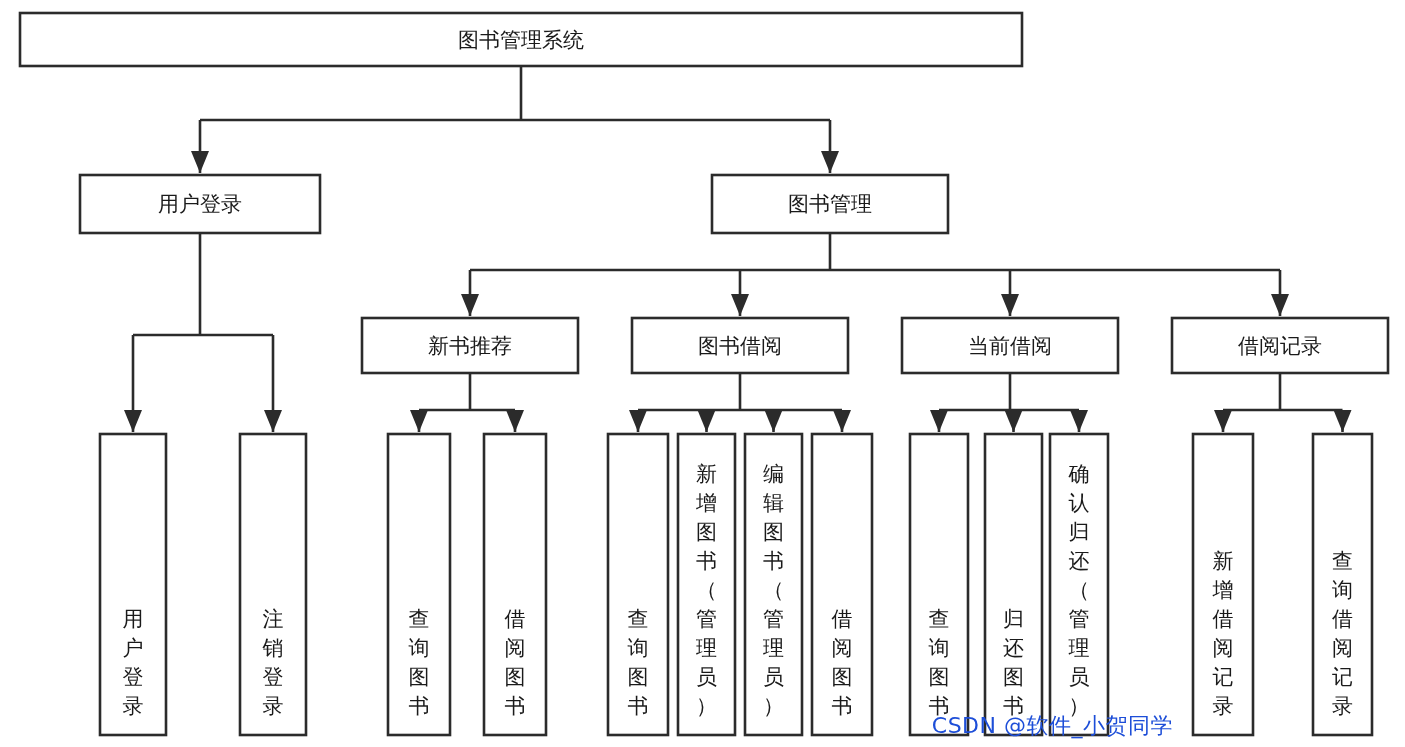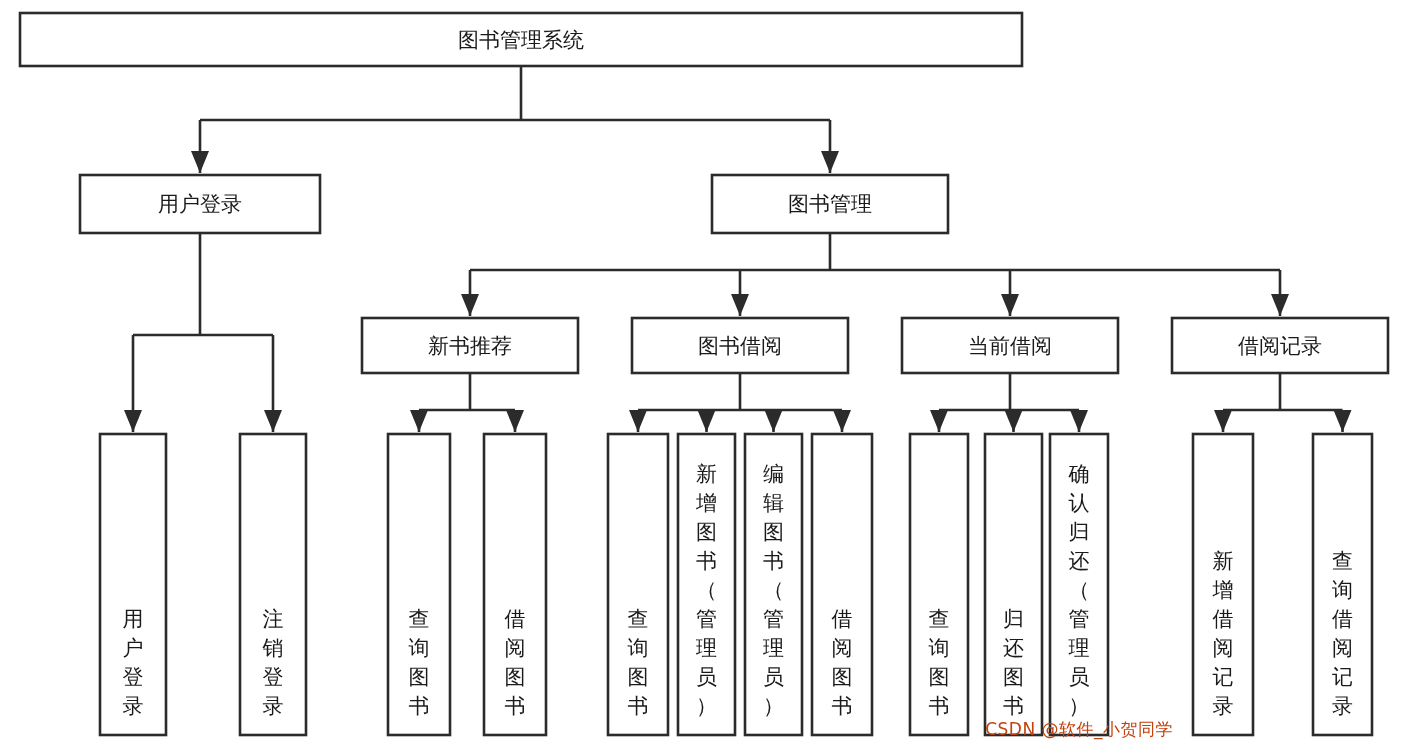--- a/index.html
+++ b/index.html
@@ -54,22 +54,22 @@
     font-family: "DejaVu Sans", "Liberation Sans", sans-serif;
     font-size: 21px;
     fill: #1a1a1a;
     text-anchor: middle;
   }
   .watermark-text {
     position: absolute;
     right: 12px;
     bottom: 6px;
     font-family: "DejaVu Sans", "Liberation Sans", sans-serif;
-    font-size: 17px;
-    color: #c2410c;
+    font-size: 22px;
+    color: #1d4ed8;
     white-space: nowrap;
     letter-spacing: 0.5px;
     user-select: none;
   }
 </style>
 </head>
 <body>
 
 <div id="diagram-root">
   <svg class="diagram-canvas" id="diagram-svg" viewBox="0 0 1405 747" xmlns="http://www.w3.org/2000/svg">

